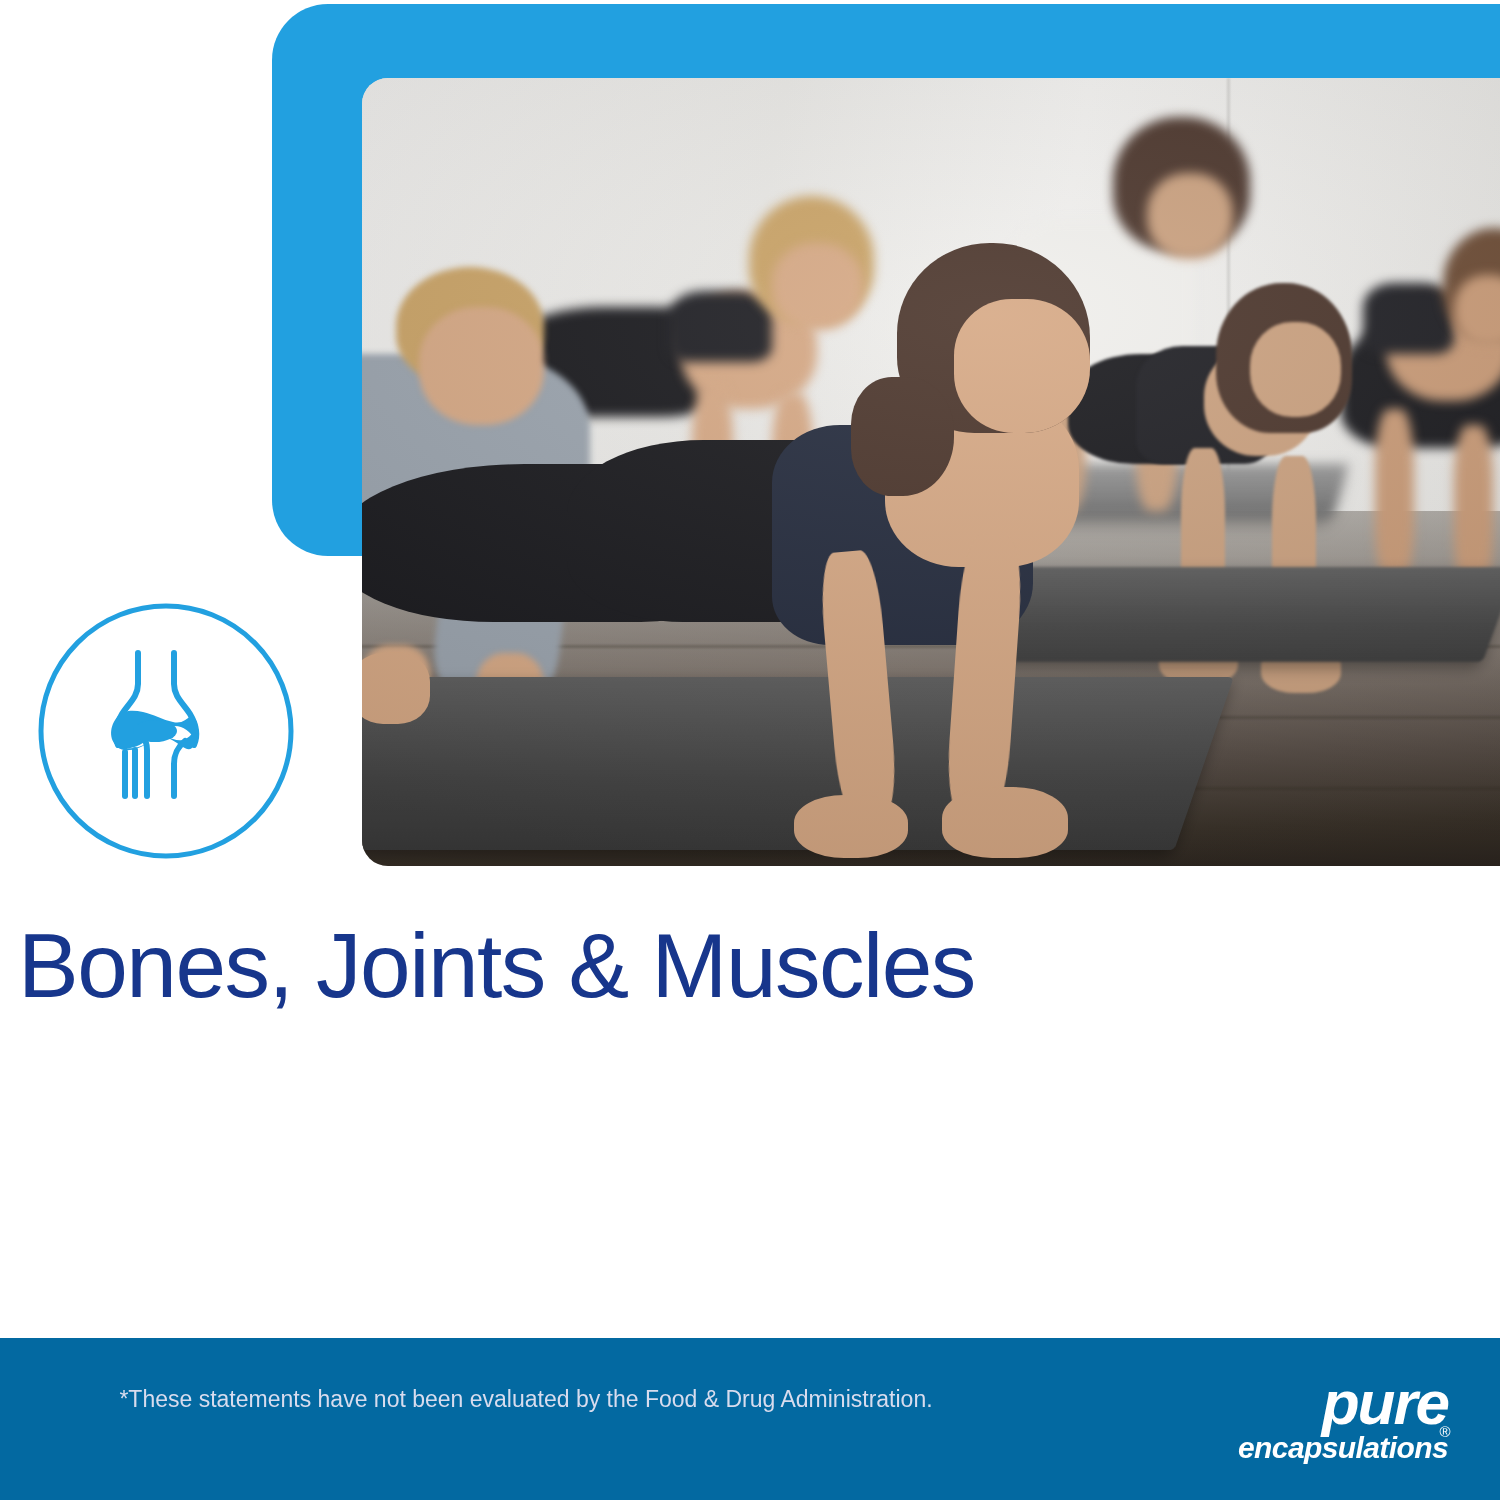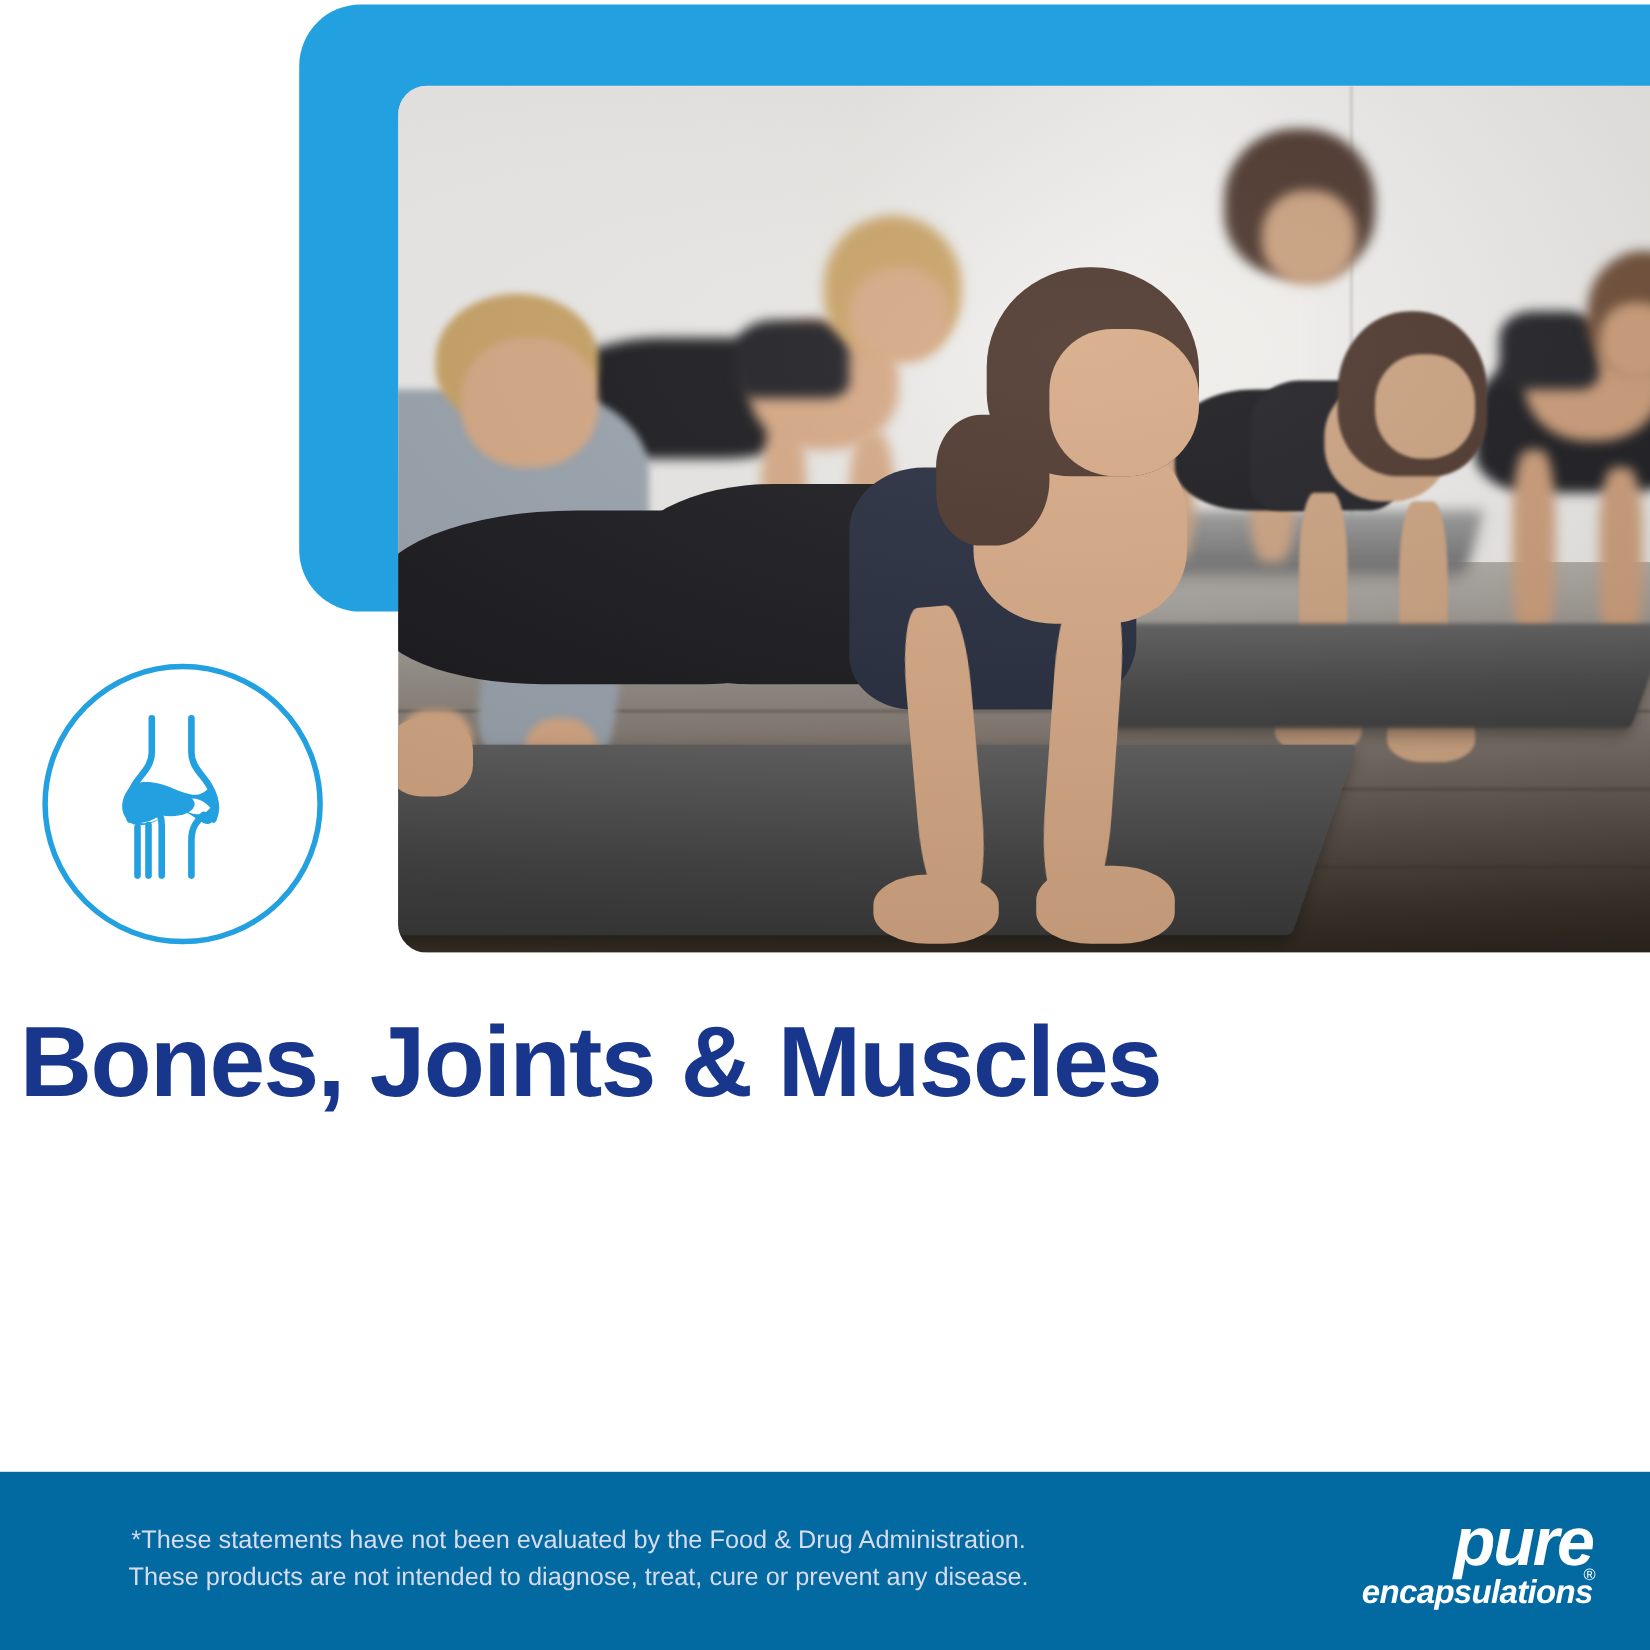--- a/index.html
+++ b/index.html
@@ -93,21 +93,21 @@
     left:35px; top:600px;
     width:262px; height:262px;
   }
 
   
   #copy { position:absolute; left:18px; top:918px; width:1420px; }
   #page-title {
     color:#17368c;
     font-size:91px;
     line-height:96px;
-    font-weight:700;
+    font-weight:400;
     letter-spacing:-1.5px;
     white-space:nowrap;
   }
   #page-subtitle {
     margin-top:36px;
     color:#151515;
     font-size:46px;
     line-height:62px;
     font-weight:400;
     letter-spacing:-.2px;
@@ -270,21 +270,20 @@
   </svg>
 </div>
 
 <div id="copy">
   <h1 id="page-title">Bones, Joints &amp; Muscles</h1>
 </div>
 
 <div id="footer-band">
   <div id="disclaimer">
     <div>*These statements have not been evaluated by the Food &amp; Drug Administration.</div>
-    <div>These products are not intended to diagnose, treat, cure or prevent any disease.</div>
   </div>
   <div id="brand-logo">
     <div id="brand-word">pure</div>
     <div id="brand-sub">
       <span>encapsulations</span>
       <span id="brand-reg">®</span>
     </div>
   </div>
 </div>
 

